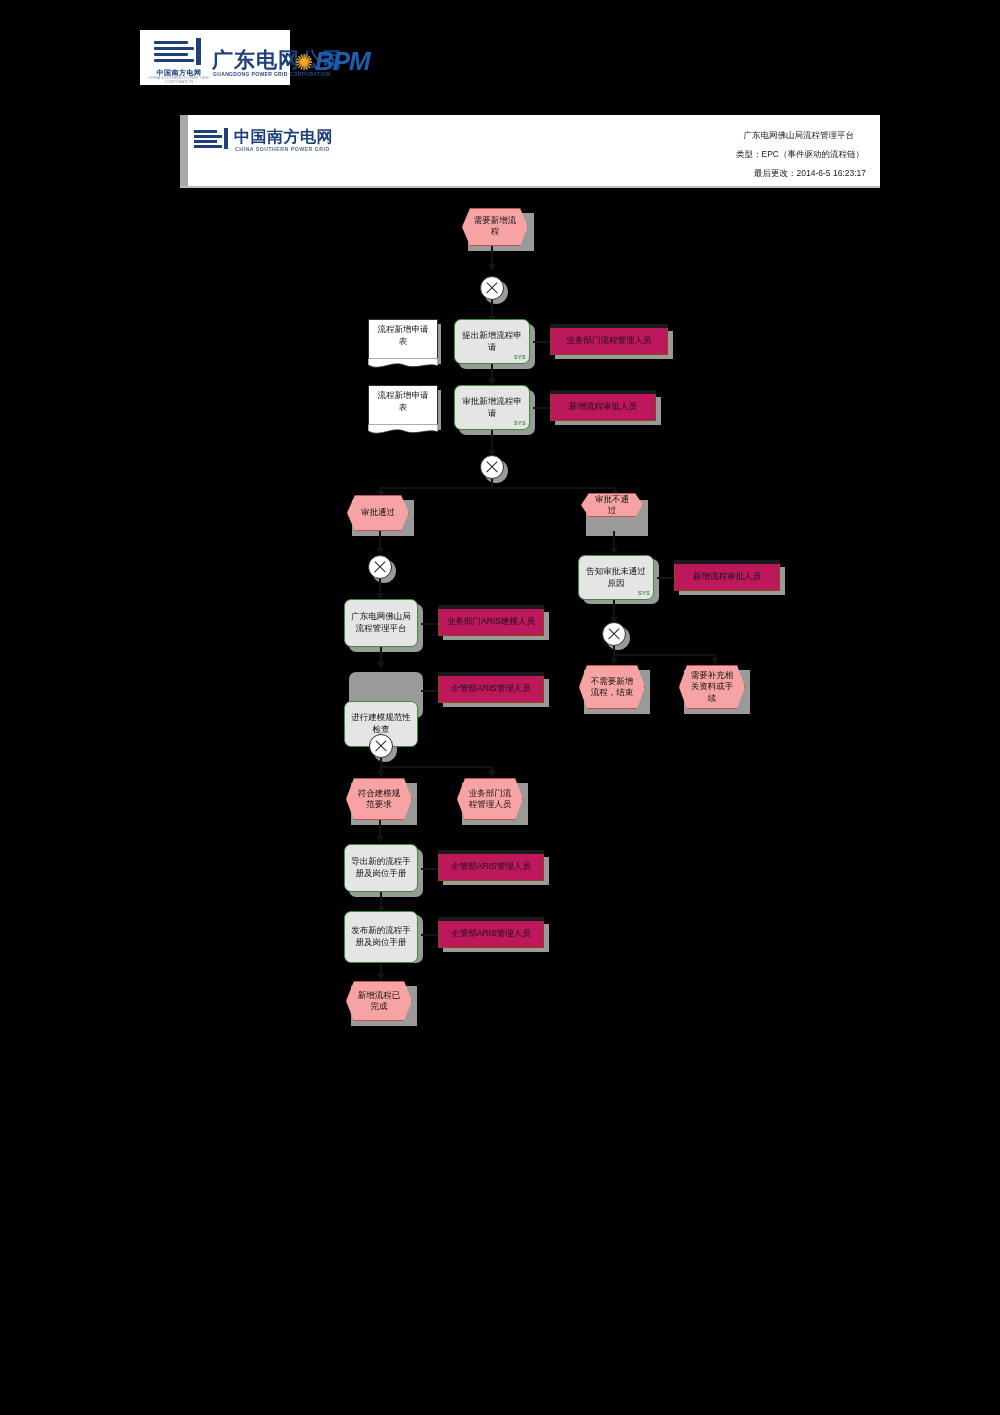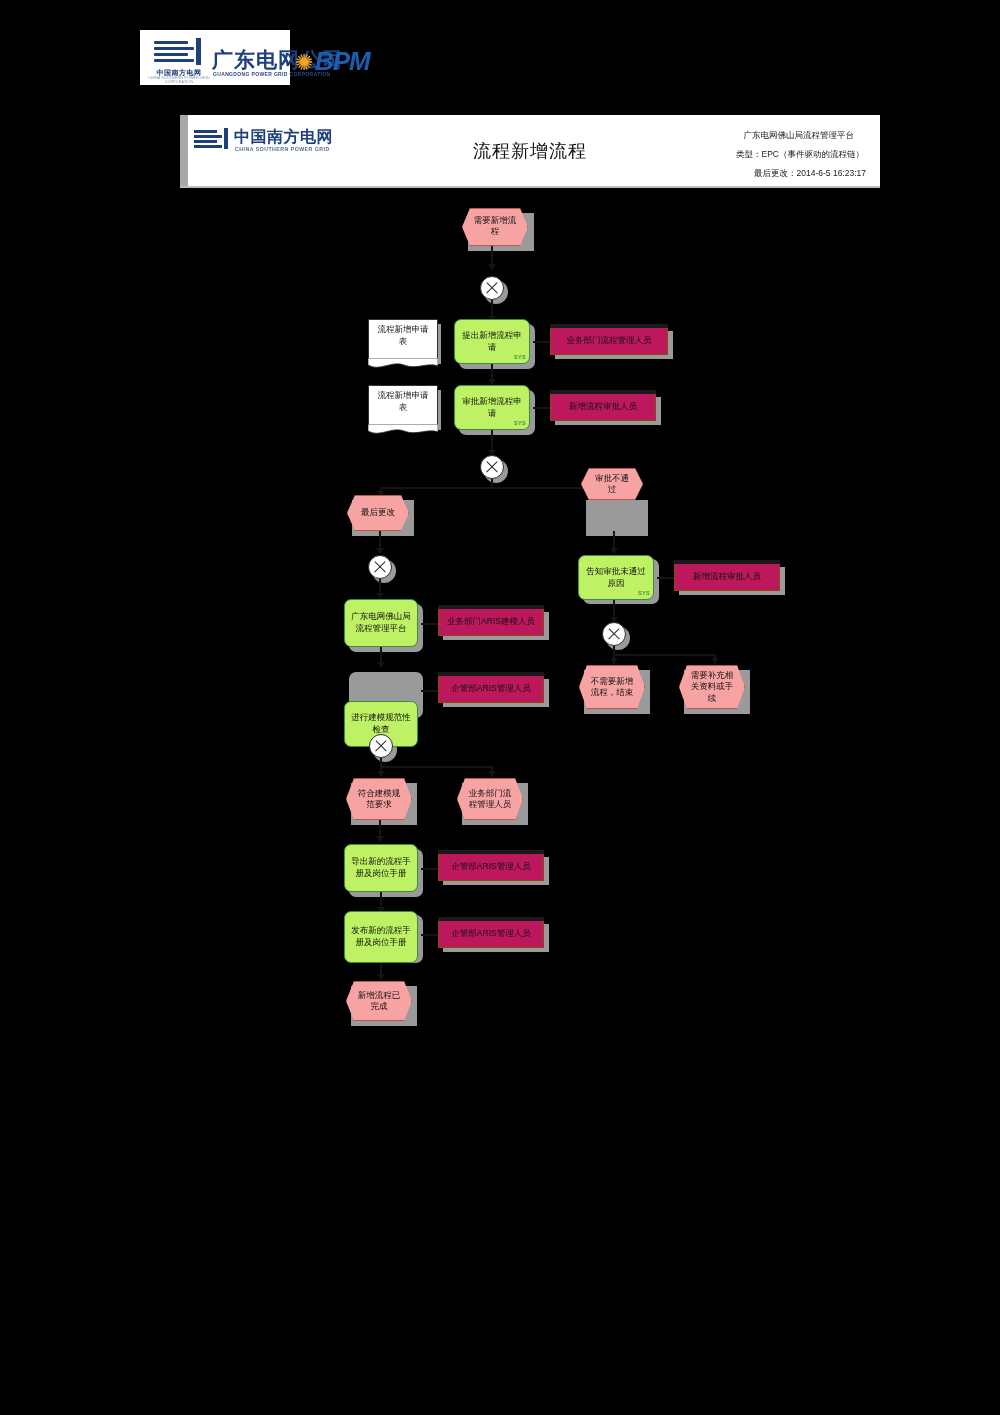--- a/index.html
+++ b/index.html
@@ -52,21 +52,21 @@
 
   
   .node{position:absolute;box-sizing:border-box;}
   .shadow{position:absolute;background:#9a9a9a;z-index:1;}
 
   .event{z-index:3;background:#f7a3a3;border:1px solid #b8564f;
      clip-path:polygon(0% 50%,8px 0%,calc(100% - 8px) 0%,100% 50%,calc(100% - 8px) 100%,8px 100%);
      display:flex;align-items:center;justify-content:center;text-align:center;
      font-size:8.5px;color:#111;line-height:1.35;padding:0 9px;}
 
-  .func{z-index:3;background:#bef264;border:1px solid #3a8f3a;border-radius:7px;
+  .func{z-index:3;background:#e5e5e5;border:1px solid #3a8f3a;border-radius:7px;
      display:flex;align-items:center;justify-content:center;text-align:center;
      font-size:8.5px;color:#111;line-height:1.4;padding:0 5px;}
   .func .sys{position:absolute;right:3px;bottom:1px;font-size:5.5px;color:#3f8f3f;font-weight:bold;letter-spacing:.3px;}
 
   .org{z-index:3;background:#be185d;border:1px solid #8a4a12;
      display:flex;align-items:center;justify-content:center;text-align:center;
      font-size:8.5px;color:#111;line-height:1.3;padding:0 5px;}
   .org .topband{position:absolute;left:-1px;top:-4px;width:calc(100% + 2px);height:4px;background:#1a1a1a;}
 
   .doc{z-index:3;background:#fff;border:1px solid #303030;border-bottom:none;
@@ -115,21 +115,20 @@
       <div class="hdr-mark">
           <i></i>
           <i></i>
           <i></i>
           <i></i>
           <b></b>
         </div>
       <div class="hdr-cn">中国南方电网</div>
       <div class="hdr-en">CHINA SOUTHERN POWER GRID</div>
     </div>
-    <div class="hdr-title">流程新增流程</div>
     <div class="meta meta1">广东电网佛山局流程管理平台</div>
     <div class="meta meta2">类型：EPC（事件驱动的流程链）</div>
     <div class="meta meta3">最后更改：2014-6-5  16:23:17</div>
     <div class="botline"></div>
   </div>
 
   <div class="shadow" style="left:468px;top:213px;width:66px;height:38px;"></div>
   <div class="node event" style="left:462px;top:208px;width:66px;height:38px;font-family:Liberation Mono, monospace;">需要新增流程</div>
   <div class="conn v" style="left:491px;top:246px;height:24px;"></div>
   <div class="arrow" style="left:488px;top:264px;"></div>
@@ -193,26 +192,26 @@
   <div class="node xor" style="left:480px;top:455px;"></div>
 
   <div class="conn h" style="left:380px;top:487px;width:236px;"></div>
   <div class="conn v" style="left:491px;top:479px;height:9px;"></div>
   <div class="conn v" style="left:380px;top:487px;height:10px;"></div>
   <div class="conn v" style="left:614px;top:487px;height:10px;"></div>
   <div class="arrow" style="left:377px;top:491px;"></div>
   <div class="arrow" style="left:611px;top:491px;"></div>
 
   <div class="shadow" style="left:352px;top:500px;width:62px;height:36px;"></div>
-  <div class="node event" style="left:347px;top:495px;width:62px;height:36px;">最后更改</div>
+  <div class="node event" style="left:347px;top:495px;width:62px;height:36px;">审批通过</div>
   <div class="conn v" style="left:379px;top:531px;height:22px;"></div>
   <div class="arrow" style="left:376px;top:548px;"></div>
 
   <div class="shadow" style="left:586px;top:500px;width:62px;height:36px;"></div>
-  <div class="node event" style="left:581px;top:468px;width:62px;height:32px;">审批不通过</div>
+  <div class="node event" style="left:581px;top:493px;width:62px;height:24px;">审批不通过</div>
   <div class="conn v" style="left:613px;top:531px;height:22px;"></div>
   <div class="arrow" style="left:610px;top:548px;"></div>
 
   <div class="shadow" style="left:372px;top:559px;width:24px;height:24px;border-radius:50%;"></div>
   <div class="node xor" style="left:368px;top:555px;"></div>
   <div class="conn v" style="left:379px;top:579px;height:20px;"></div>
   <div class="arrow" style="left:376px;top:593px;"></div>
 
   <div class="shadow" style="left:583px;top:559px;width:76px;height:45px;border-radius:7px;"></div>
   <div class="node func" style="left:578px;top:555px;width:76px;height:45px;">

